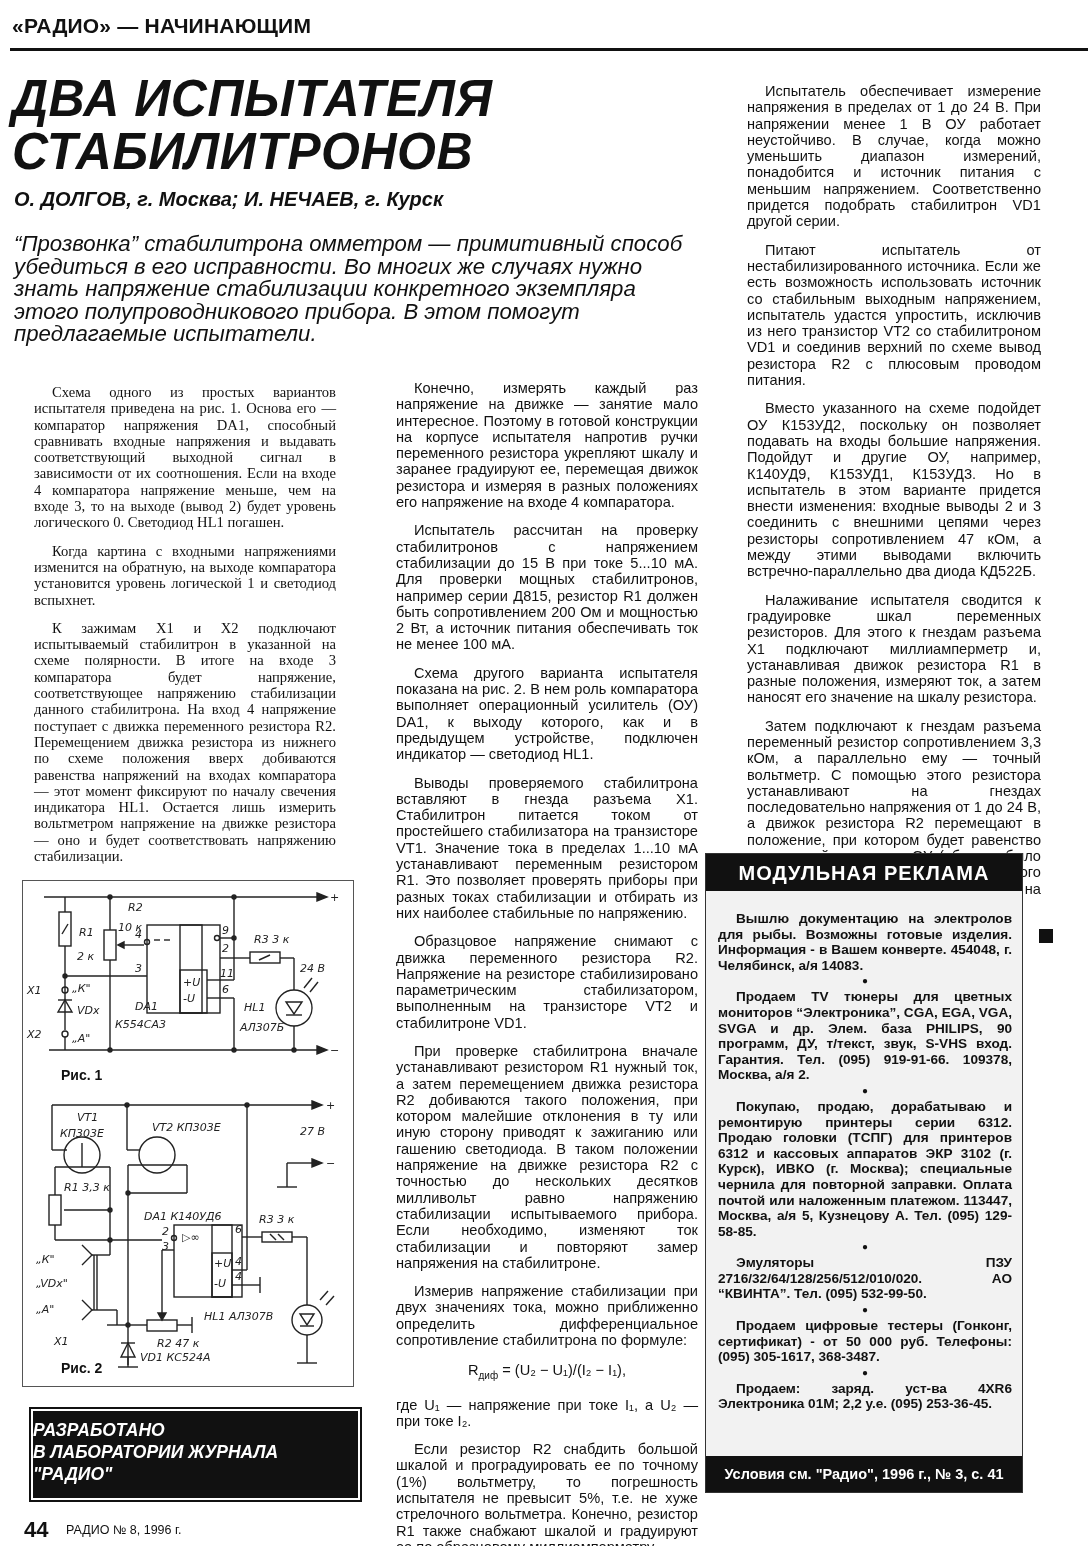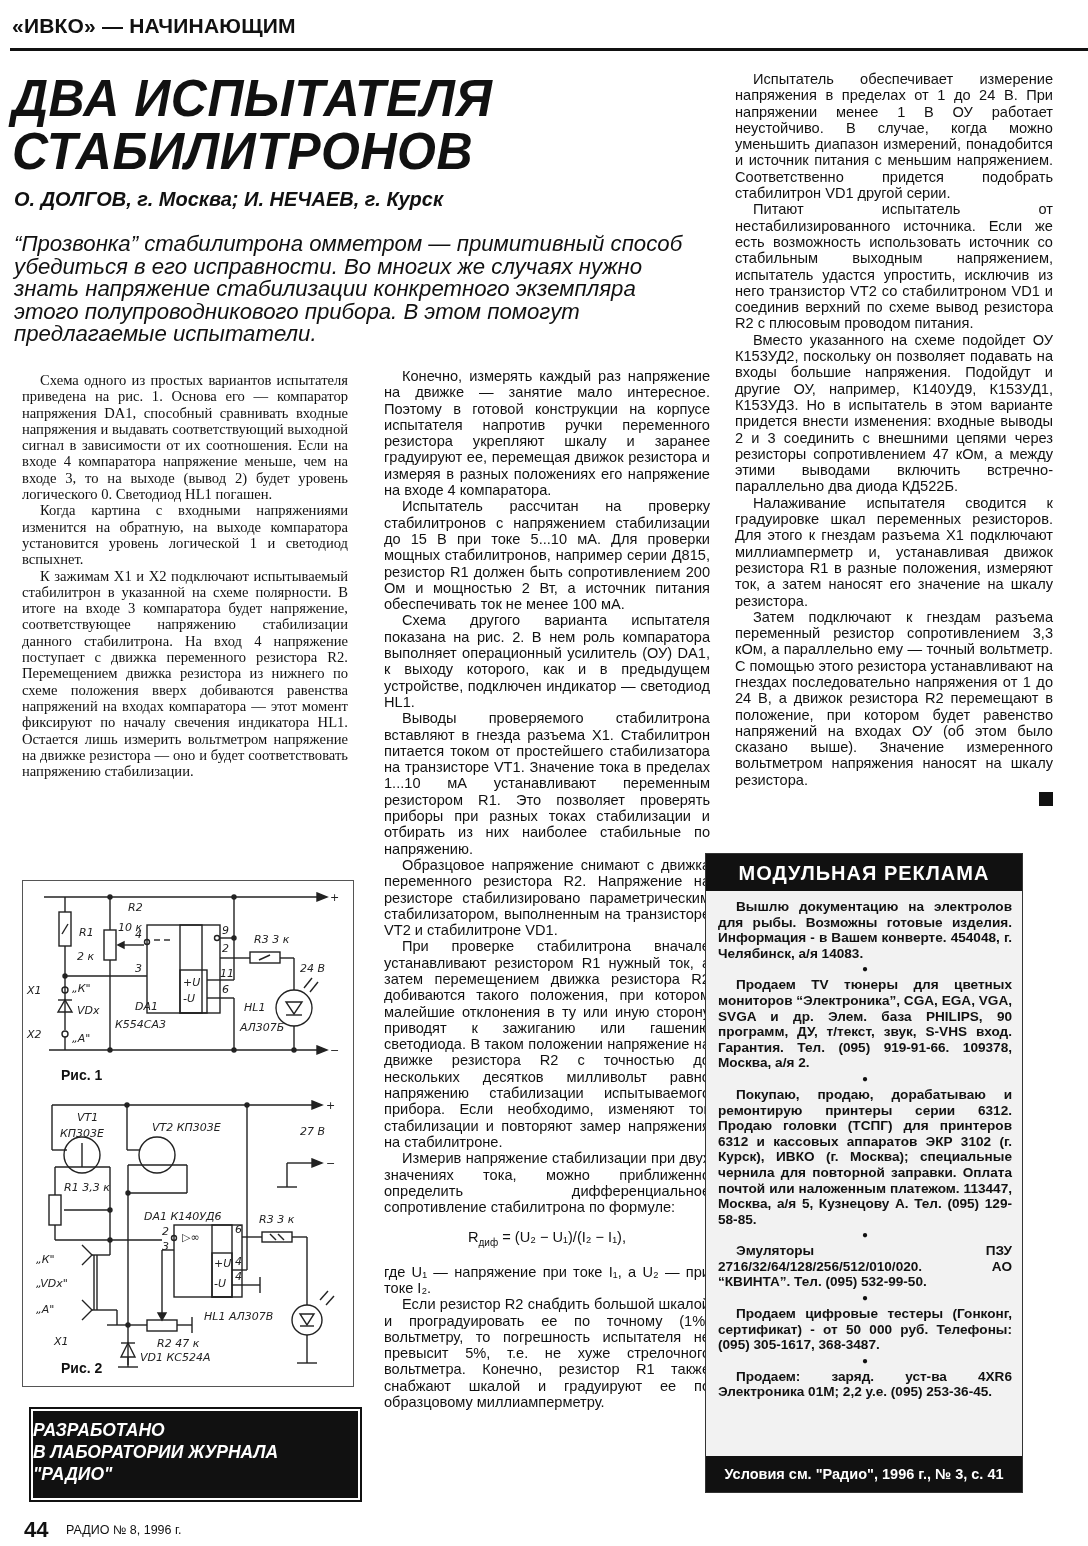--- a/index.html
+++ b/index.html
@@ -7,51 +7,51 @@
          font-family: "Liberation Sans", "DejaVu Sans", sans-serif; }
   .abs { position: absolute; }
   .rubric { left: 12px; top: 14px; font-weight: bold; font-size: 21px; letter-spacing: 0.2px; }
   .rubric-rule { left: 10px; top: 48px; width: 1078px; height: 3px; background: #111; }
   .title { left: 12px; top: 72px; width: 700px; font-weight: bold; font-style: italic;
            font-size: 50px; line-height: 50px; letter-spacing: 0.5px; transform: scaleY(1.05); transform-origin: top left; }
   .title div { white-space: nowrap; }
   .authors { left: 14px; top: 188px; font-weight: bold; font-style: italic; font-size: 20px; white-space: nowrap; }
   .lead { left: 14px; top: 233px; width: 690px; font-style: italic; font-size: 22.2px; line-height: 22.5px; }
   .col { font-size: 14.6px; line-height: 16.3px; text-align: justify; }
-  .col p { margin: 0; text-indent: 18px; }
+  .col p { margin: 12px; text-indent: 18px; }
   .col1 { left: 22px; top: 372px; width: 326px; font-family: Liberation Serif, serif; }
   .col2 { left: 384px; top: 368px; width: 326px; }
   .col3 { left: 735px; top: 71px; width: 318px; }
   .formula { text-align: center; text-indent: 0 !important; margin: 14px 0 12px !important; }
   .formula sub { font-size: 10px; }
   .endmark { display: inline-block; width: 14px; height: 14px; background: #111; float: right; margin-top: 4px; }
   .fig-frame { left: 22px; top: 880px; width: 330px; height: 505px; border: 1px solid #555; }
   .fig-label { font-weight: bold; font-size: 14px; padding-left: 25px; }
   .fig1-label { left: 36px; top: 1067px; }
   .fig2-label { left: 36px; top: 1360px; }
   .lab-box { left: 33px; top: 1411px; width: 325px; height: 87px; background: #111; color: #fff;
              font-weight: bold; font-style: italic; font-size: 17.5px; line-height: 22px;
              padding-top: 8px; box-sizing: border-box; outline: 2px solid #111; outline-offset: 2px; }
   .footer-num { left: 12px; top: 1517px; font-weight: bold; font-size: 22px; margin-left: 12px; }
   .footer-text { left: 66px; top: 1523px; font-size: 12.5px; }
   .ad { left: 705px; top: 853px; width: 318px; height: 640px; border: 1px solid #333; box-sizing: border-box;
         background: #f2f2f2; }
   .ad-head { background: #111; color: #fff; text-align: center; font-weight: bold; font-size: 20px;
              height: 37px; line-height: 38px; letter-spacing: 1px; }
-  .ad-body { padding: 8px 10px 0 12px; font-weight: bold; font-size: 13.6px; line-height: 15.6px; text-align: justify; }
+  .ad-body { padding: 20px 10px 0 12px; font-weight: bold; font-size: 13.6px; line-height: 15.6px; text-align: justify; }
   .ad-item { margin: 0; text-indent: 18px; }
   .ad-dot { text-align: center; font-size: 10px; line-height: 16px; }
   .ad-foot { position: absolute; left: 0; bottom: 0; width: 100%; height: 36px; background: #111; color: #fff;
              font-weight: bold; font-size: 14.5px; line-height: 36px; text-align: center; }
   svg text { font-family: "DejaVu Sans", sans-serif; font-style: italic; }
 </style>
 </head>
 <body>
 
-<div class="abs rubric">«ИВКО» — НАЧИНАЮЩИМ</div>
+<div class="abs rubric">«РАДИО» — НАЧИНАЮЩИМ</div>
 <div class="abs rubric-rule"></div>
 
 <div class="abs title">
   <div>ДВА ИСПЫТАТЕЛЯ</div>
   <div>СТАБИЛИТРОНОВ</div>
 </div>
 <div class="abs authors">О. ДОЛГОВ, г. Москва; И. НЕЧАЕВ, г. Курск</div>
 <div class="abs lead">“Прозвонка” стабилитрона омметром — примитивный способ убедиться в его исправности. Во многих же случаях нужно знать напряжение стабилизации конкретного экземпляра этого полупроводникового прибора. В этом помогут предлагаемые испытатели.</div>
 
 <div class="abs col col1">

